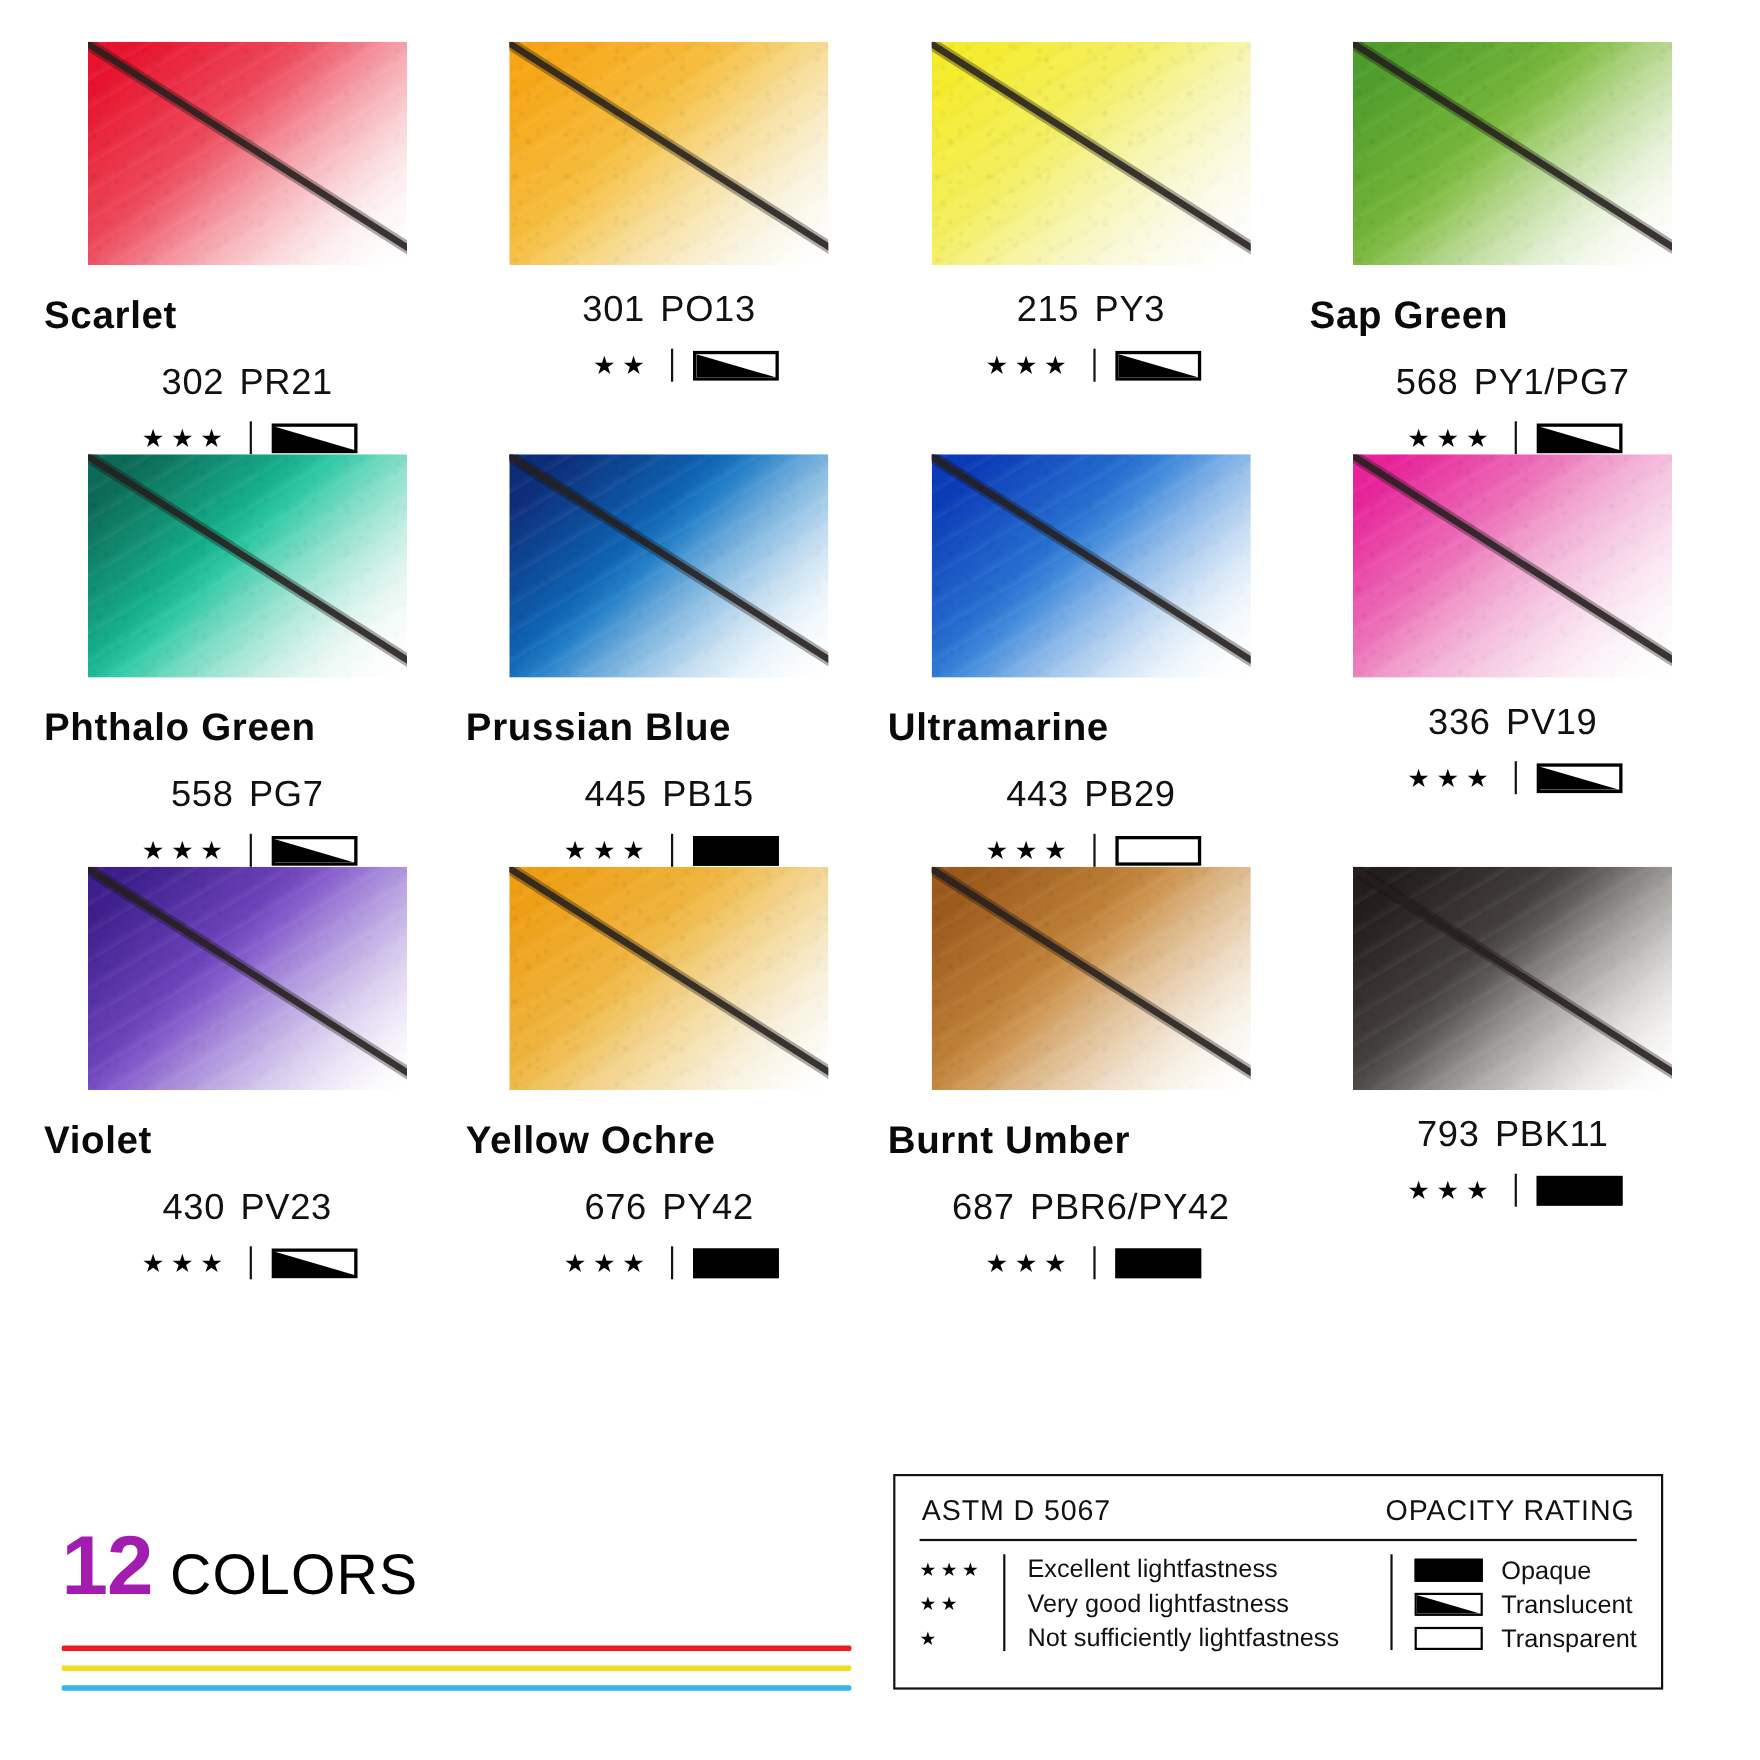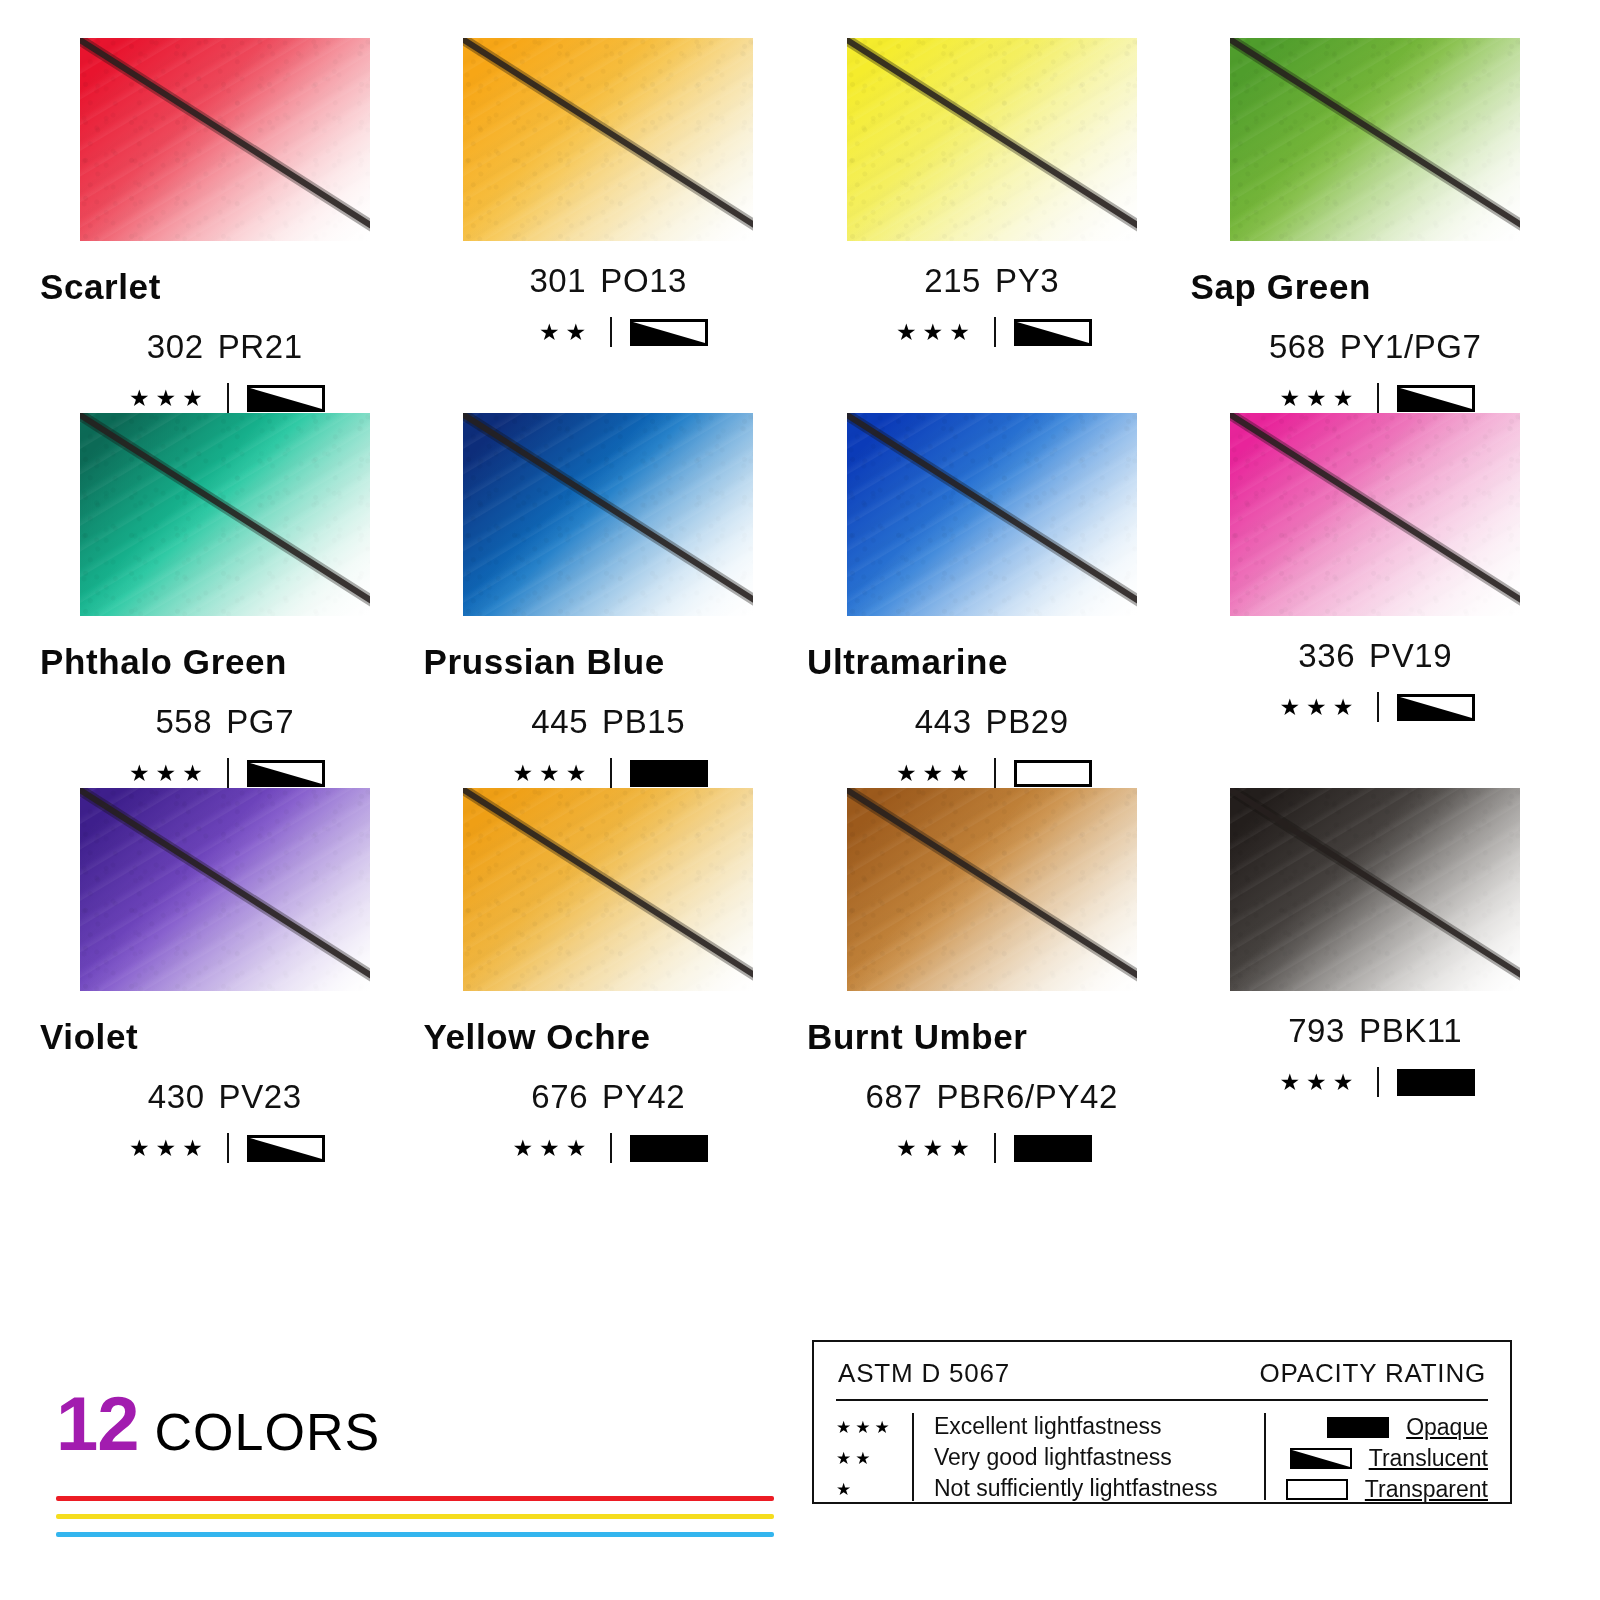--- a/index.html
+++ b/index.html
@@ -170,21 +170,21 @@
     width: 718px;
   }
   .stripe { height: 5px; border-radius: 2px; }
   .stripe + .stripe { margin-top: 13px; }
 
   
   .legend {
     position: absolute;
     left: 812px; top: 1340px;
     width: 700px;
-    height: 164px;
+    height: 196px;
     border: 2px solid #111;
     background: #fff;
     padding: 14px 22px 10px 22px;
   }
   .legend-head {
     display: flex;
     justify-content: space-between;
     align-items: baseline;
     font-size: 26px;
     letter-spacing: .8px;
@@ -236,22 +236,21 @@
   }
   .op-col {
     display: flex;
     margin-left: auto;
   }
   .op-icons-col {
     display: flex;
     flex-direction: column;
     gap: 9px;
     padding-top: 3px;
-    align-items: flex-end;
-    text-decoration: underline;
+    align-items: flex-start;
   }
   .op-row { display: flex; align-items: center; height: 22px; gap: 17px; }
   .op-icon {
     width: 62px; height: 21px;
     border: 2px solid #000;
     background: #fff;
     position: relative;
     flex: 0 0 auto;
   }
   .op-icon.opaque { background: #000; }

